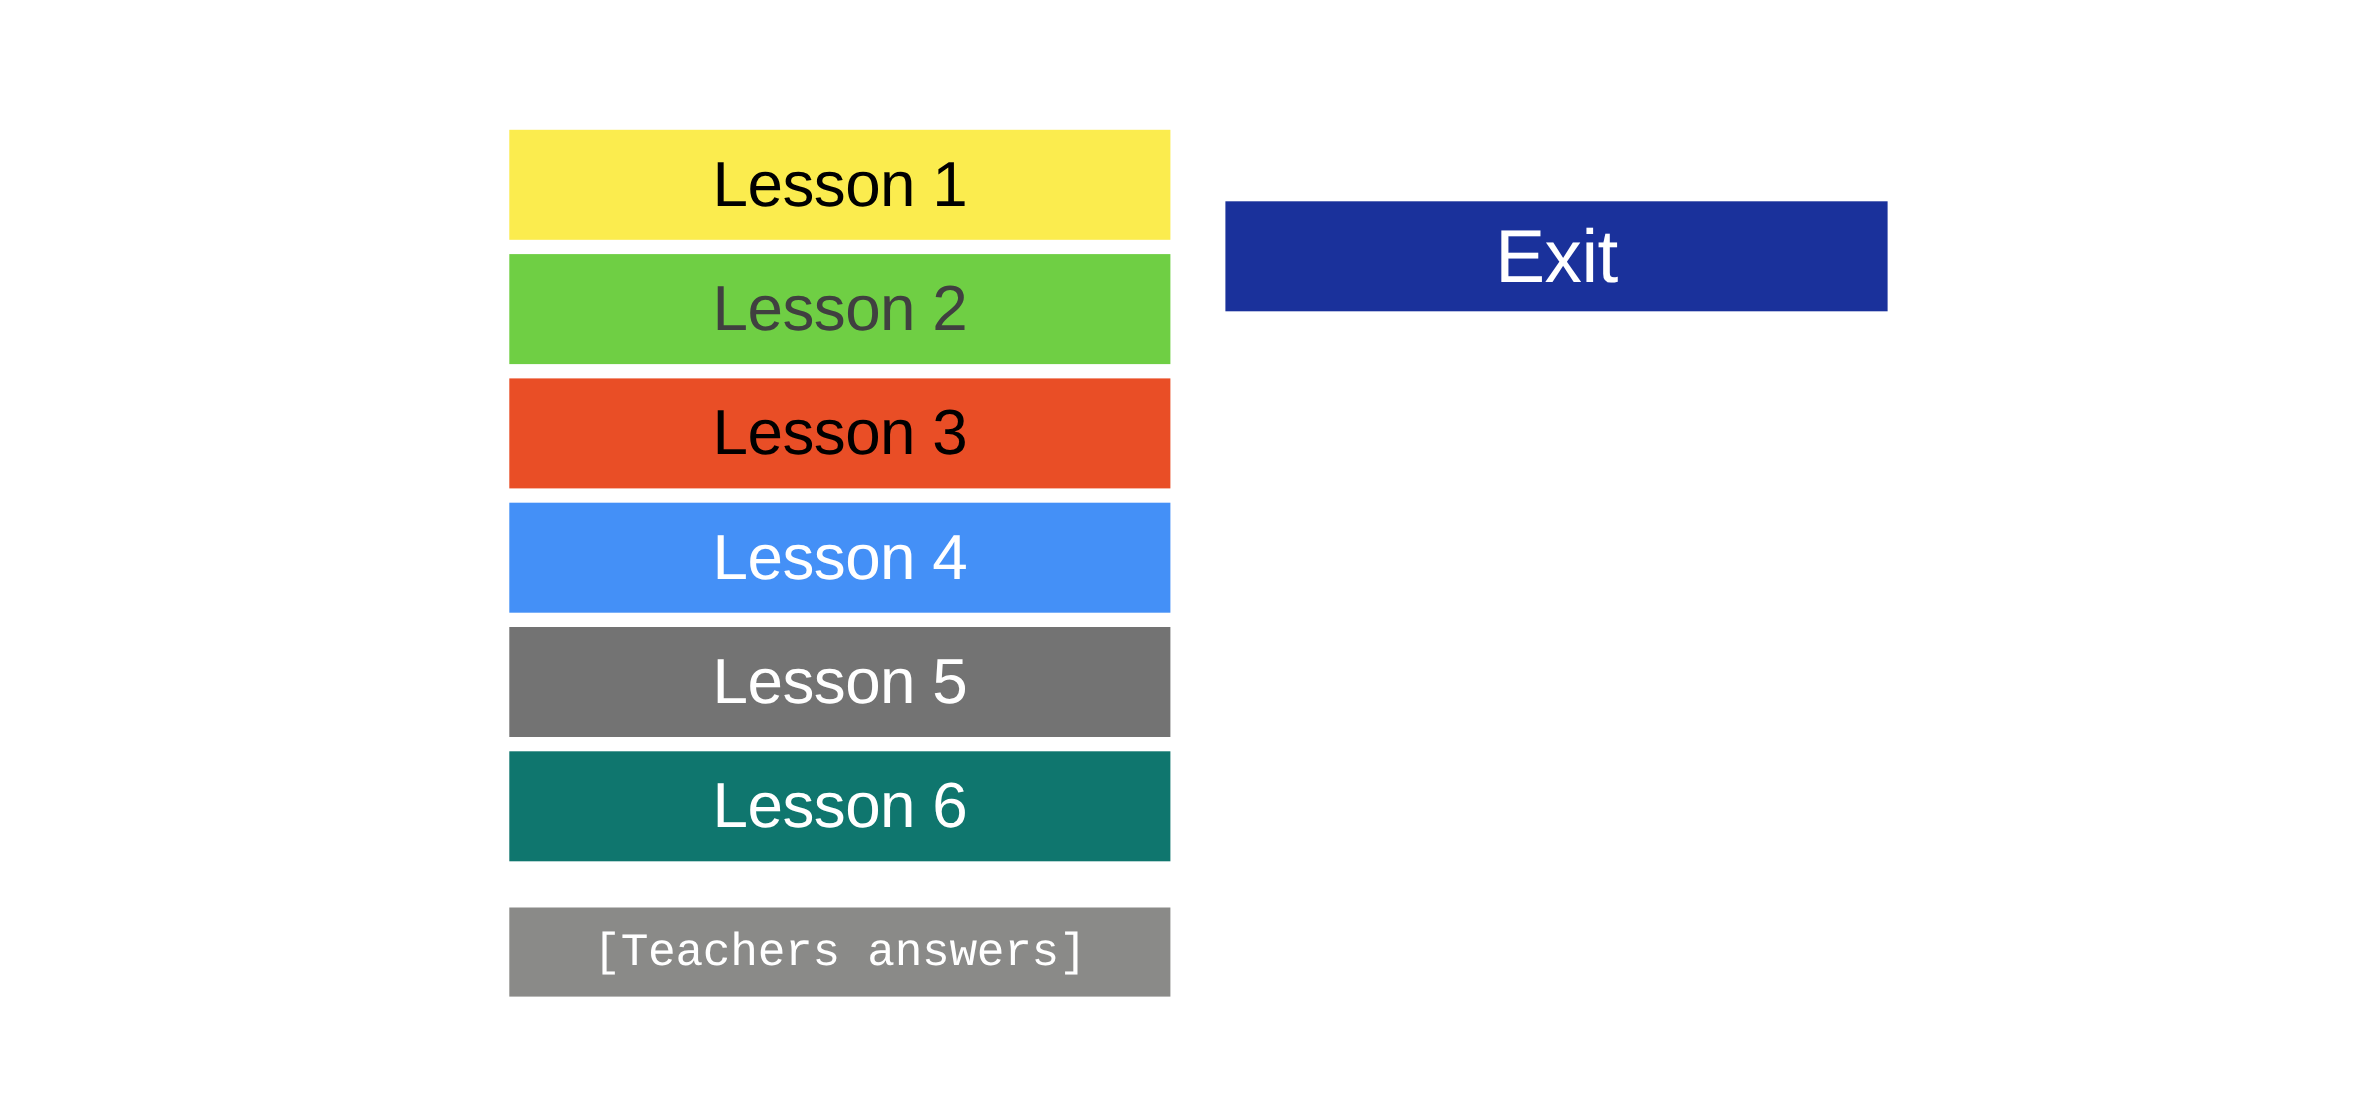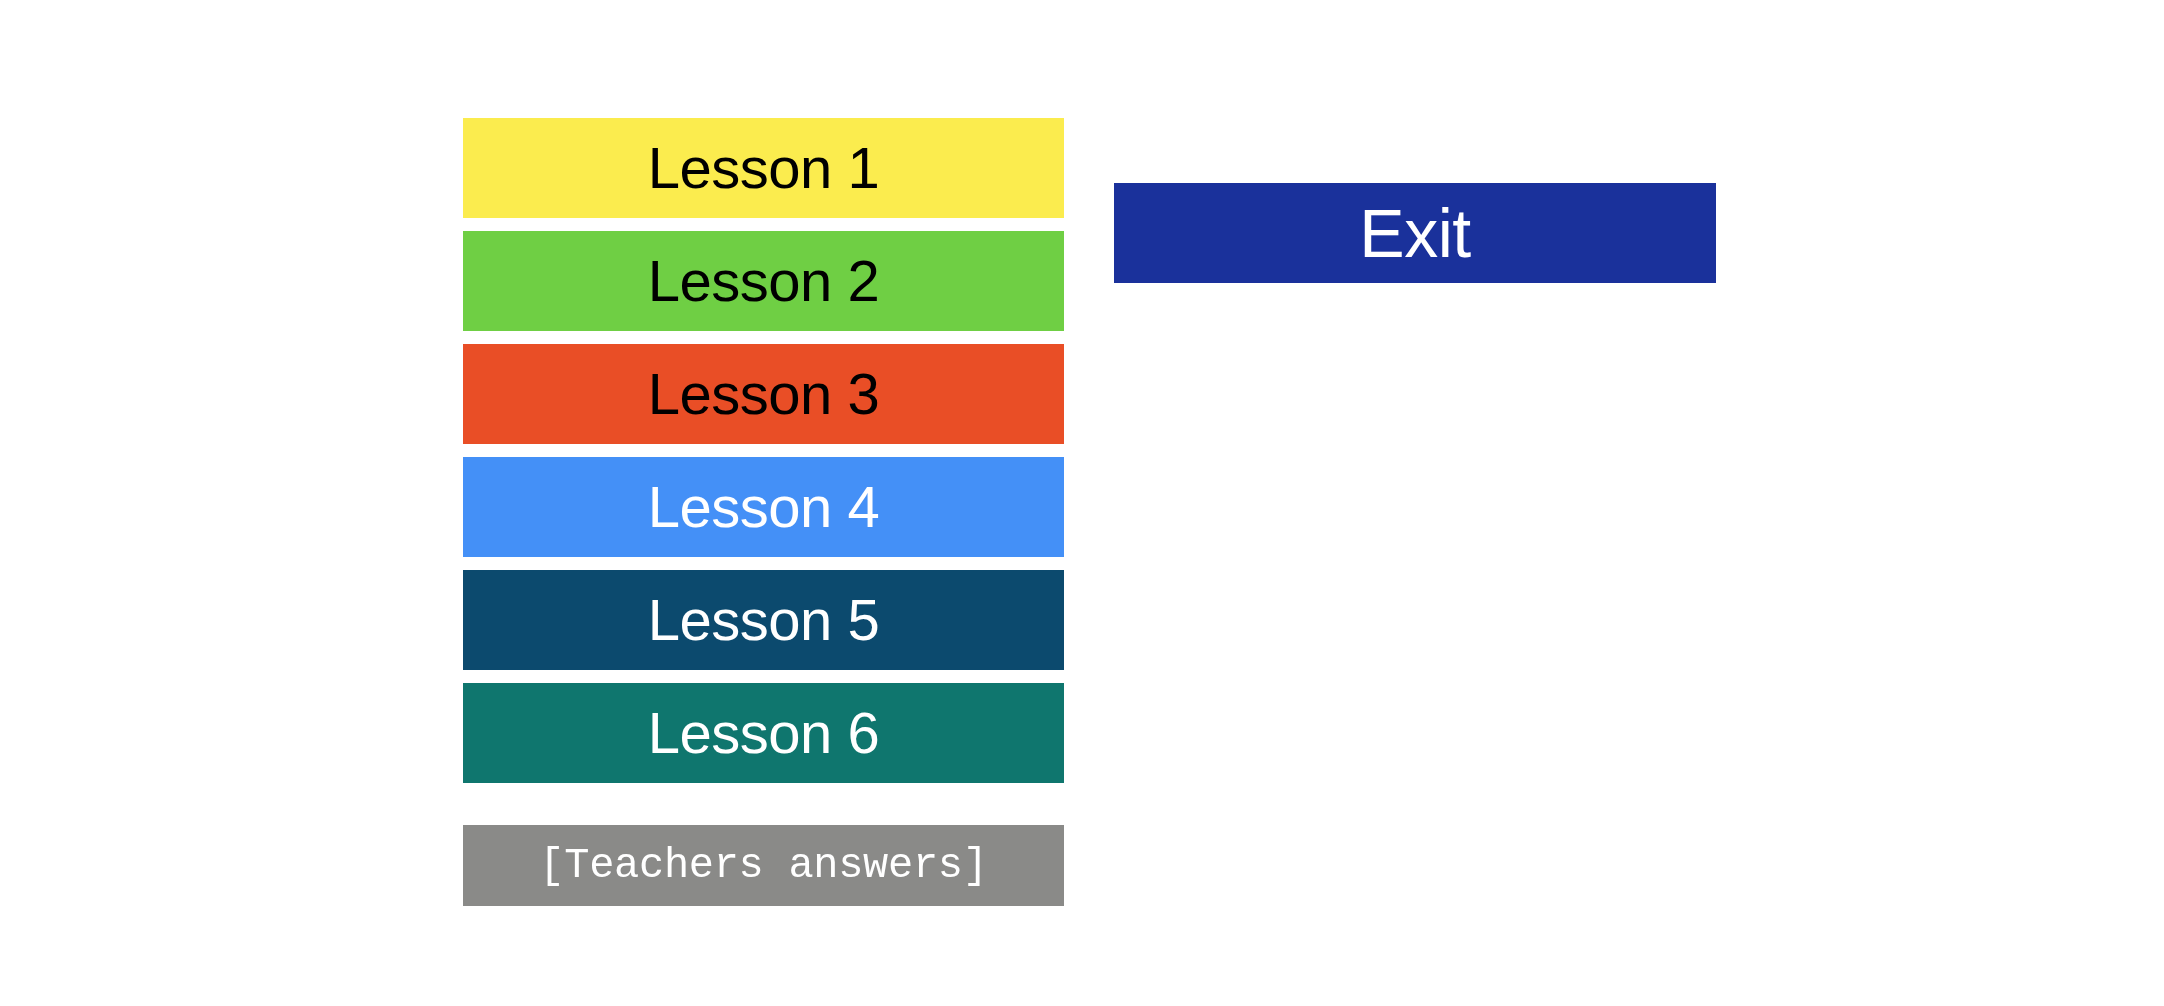--- a/index.html
+++ b/index.html
@@ -115,32 +115,32 @@
 
 <div id="stage" style="background: rgb(255, 255, 255);">
 
   <div class="lesson-column">
 
     <div class="lesson-button" style="background: rgb(251, 236, 78); color: rgb(0, 0, 0);">
       <span class="lesson-label" style="color: rgb(0, 0, 0);">Lesson 1</span>
     </div>
 
     <div class="lesson-button" style="background: rgb(111, 207, 68); color: rgb(255, 255, 255);">
-      <span class="lesson-label" style="color: #000000;">Lesson 2</span>
+      <span class="lesson-label" style="color: #404040;">Lesson 2</span>
     </div>
 
     <div class="lesson-button" style="background: rgb(233, 78, 38); color: rgb(255, 255, 255);">
       <span class="lesson-label" style="color: #000000;">Lesson 3</span>
     </div>
 
     <div class="lesson-button" style="background: rgb(68, 144, 247); color: rgb(255, 255, 255);">
       <span class="lesson-label" style="color: rgb(255, 255, 255);">Lesson 4</span>
     </div>
 
-    <div class="lesson-button" style="background: #0c4a6e; color: rgb(255, 255, 255);">
+    <div class="lesson-button" style="background: #737373; color: rgb(255, 255, 255);">
       <span class="lesson-label" style="color: rgb(255, 255, 255);">Lesson 5</span>
     </div>
 
     <div class="lesson-button" style="background: #0f766e; color: rgb(255, 255, 255);">
       <span class="lesson-label" style="color: rgb(255, 255, 255);">Lesson 6</span>
     </div>
 
   </div>
 
   <div class="answers-button" style="background: rgb(138, 138, 136);">

